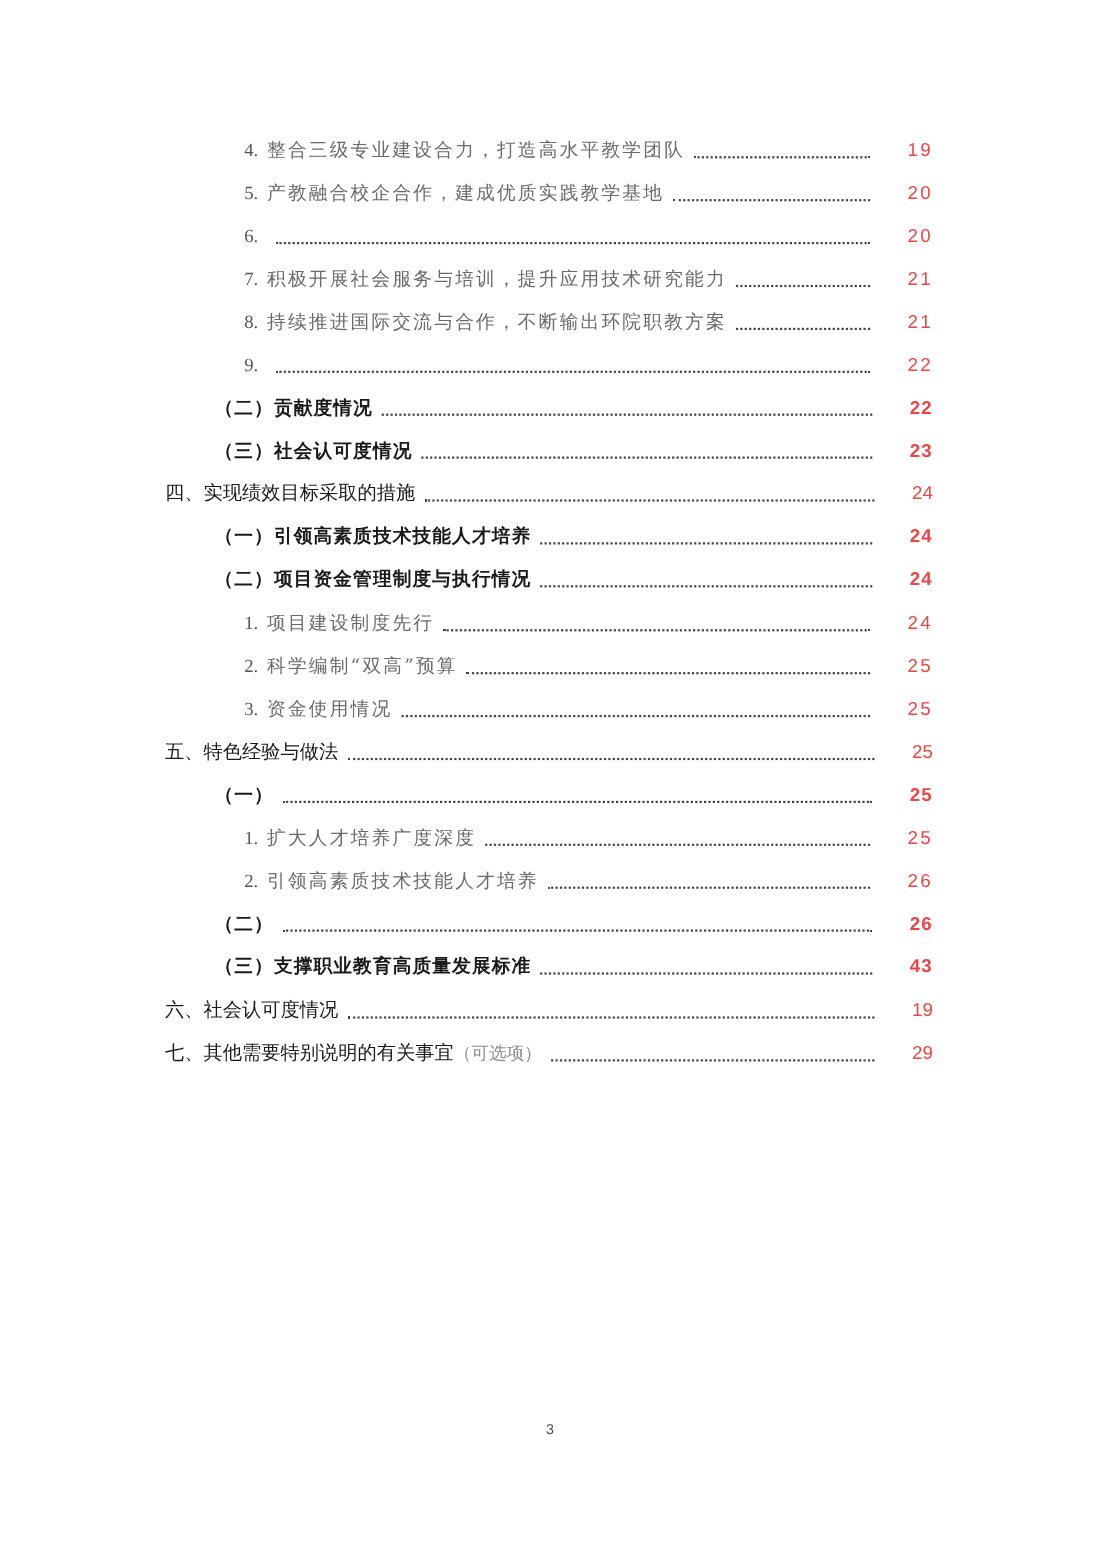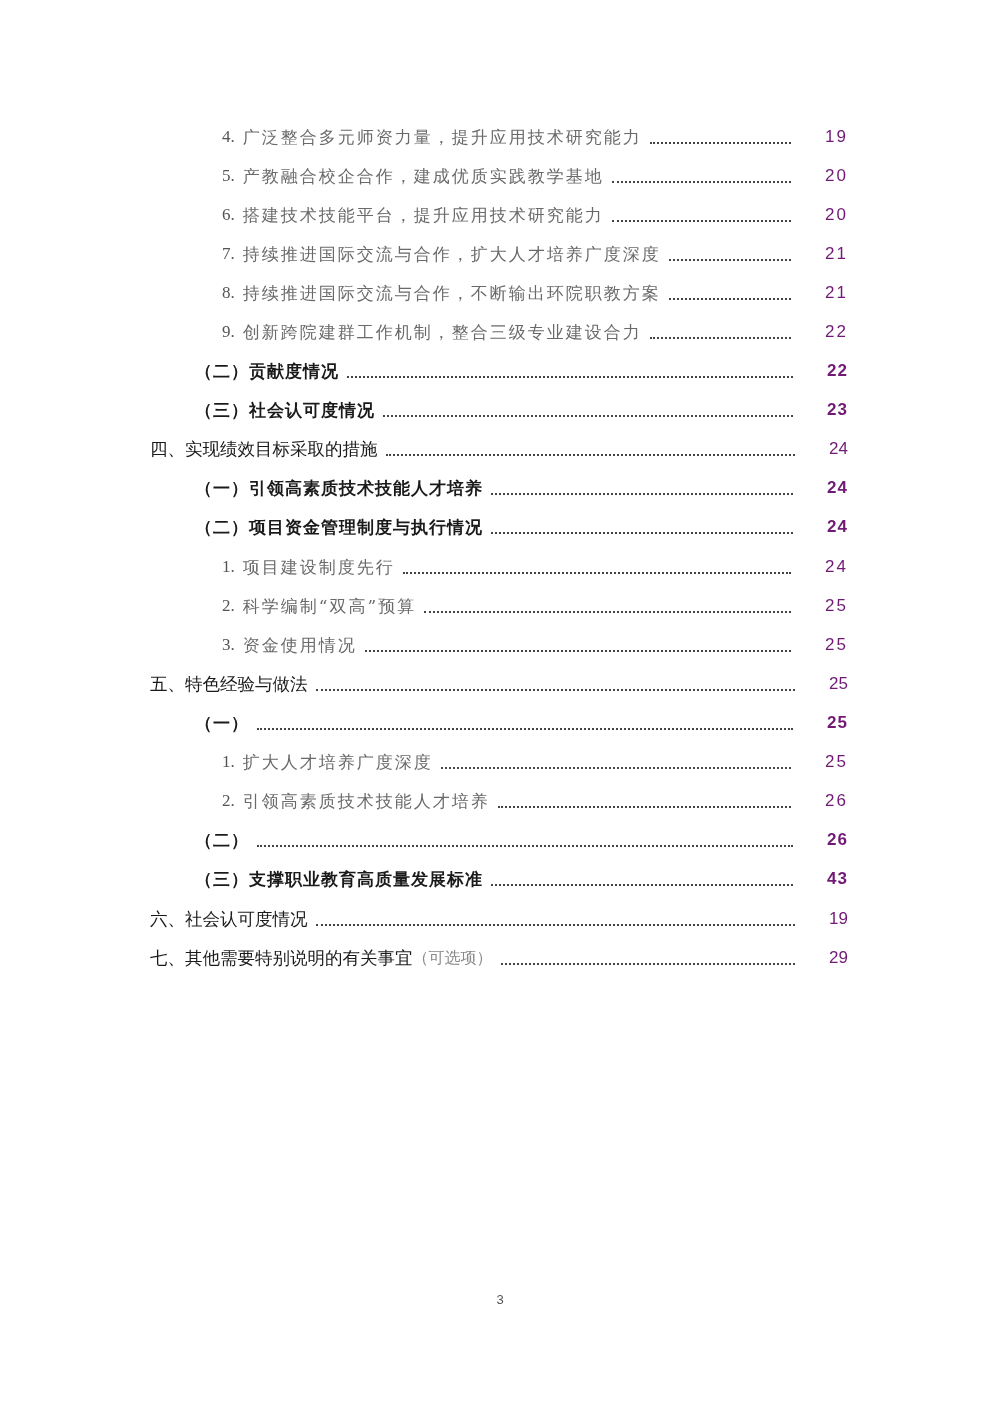--- a/index.html
+++ b/index.html
@@ -4,66 +4,64 @@
   <style>
     html, body { margin: 0; padding: 0; background: #ffffff; }
     body { width: 1000px; height: 1414px; position: relative; overflow: hidden;
            font-family: "DejaVu Serif", serif; color: #222; }
     .toc { position: absolute; left: 0; top: 0; width: 1000px; }
     .row { position: absolute; height: 28px; display: flex; align-items: flex-end;
            right: 152px; font-size: 17px; line-height: 22px; }
     .row .num { white-space: pre; }
     .row .title { white-space: nowrap; }
     .row .dots { flex: 1; margin: 0 2px 0 8px; border-bottom: 2px dotted #444; height: 0; transform: translateY(-4px); }
-    .row .page { font-family: "Liberation Sans", sans-serif; font-size: 17px; color: #701a75; margin-left: 32px; }
+    .row .page { font-family: "Liberation Sans", sans-serif; font-size: 17px; color: #ef4444; margin-left: 32px; }
     .lvl1 { left: 150px; font-family: "DejaVu Sans", sans-serif; color: #1a1a1a; font-size: 17.5px; }
     .lvl2 { left: 195px; font-weight: bold; color: #1a1a1a; letter-spacing: 1px; }
     .lvl3 { left: 222px; color: #6a6a6a; letter-spacing: 2px; }
     .lvl3 .num { font-family: "Liberation Serif", serif; color: #555; letter-spacing: 0; margin-right: 8px; }
     .muted { color: #8a8a8a; font-size: 16px; }
     .footer { position: absolute; top: 1292px; left: 0; width: 1000px; text-align: center;
               font-family: "Liberation Sans", sans-serif; font-size: 13px; color: #555; }
   </style>
 </head>
 <body>
 
 <div class="toc">
   <div class="row lvl3" style="top:120px">
     <span class="num">4.</span>
-    <span class="title">广泛整合多元师资力量，提升应用技术研究能力</span>
+    <span class="title">整合三级专业建设合力，打造高水平教学团队</span>
     <span class="dots"></span>
     <span class="page">19</span>
   </div>
   <div class="row lvl3" style="top:159px">
     <span class="num">5.</span>
     <span class="title">产教融合校企合作，建成优质实践教学基地</span>
     <span class="dots"></span>
     <span class="page">20</span>
   </div>
   <div class="row lvl3" style="top:198px">
     <span class="num">6.</span>
-    <span class="title">搭建技术技能平台，提升应用技术研究能力</span>
     <span class="dots"></span>
     <span class="page">20</span>
   </div>
   <div class="row lvl3" style="top:237px">
     <span class="num">7.</span>
-    <span class="title">持续推进国际交流与合作，扩大人才培养广度深度</span>
+    <span class="title">积极开展社会服务与培训，提升应用技术研究能力</span>
     <span class="dots"></span>
     <span class="page">21</span>
   </div>
   <div class="row lvl3" style="top:276px">
     <span class="num">8.</span>
     <span class="title">持续推进国际交流与合作，不断输出环院职教方案</span>
     <span class="dots"></span>
     <span class="page">21</span>
   </div>
   <div class="row lvl3" style="top:315px">
     <span class="num">9.</span>
-    <span class="title">创新跨院建群工作机制，整合三级专业建设合力</span>
     <span class="dots"></span>
     <span class="page">22</span>
   </div>
   <div class="row lvl2" style="top:354px">
     <span class="num">（二）</span>
     <span class="title">贡献度情况</span>
     <span class="dots"></span>
     <span class="page">22</span>
   </div>
   <div class="row lvl2" style="top:393px">

